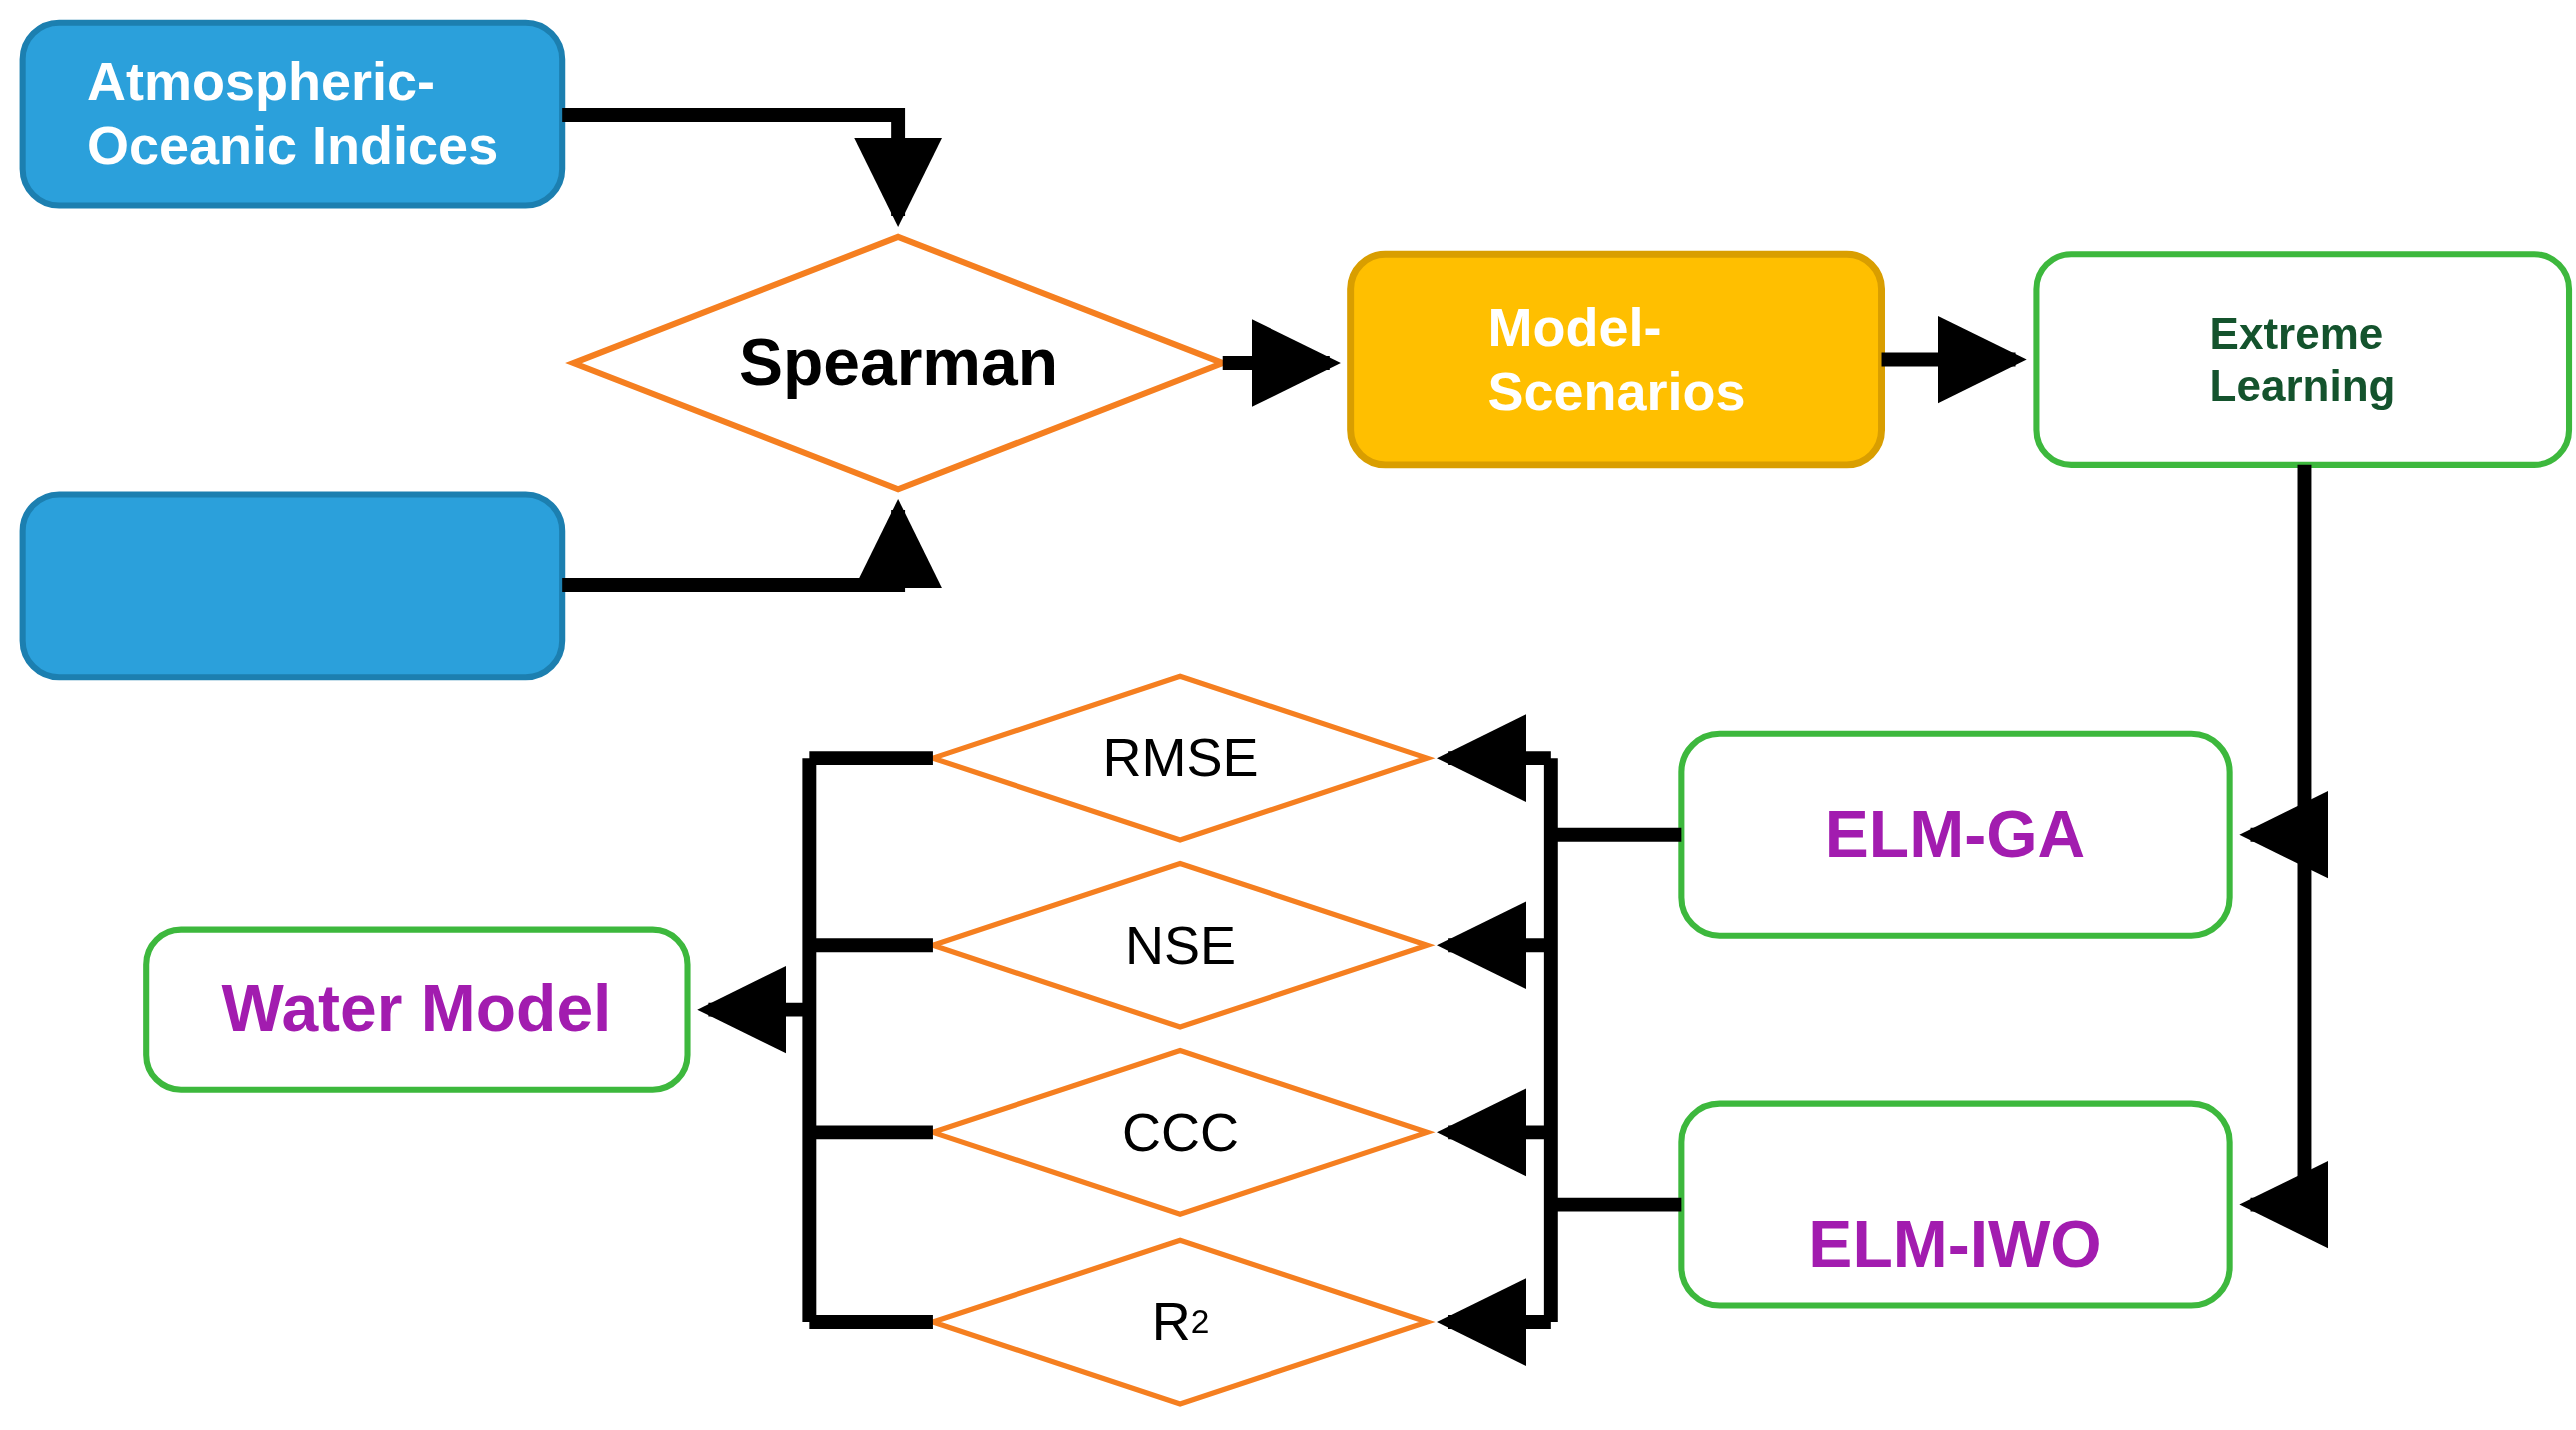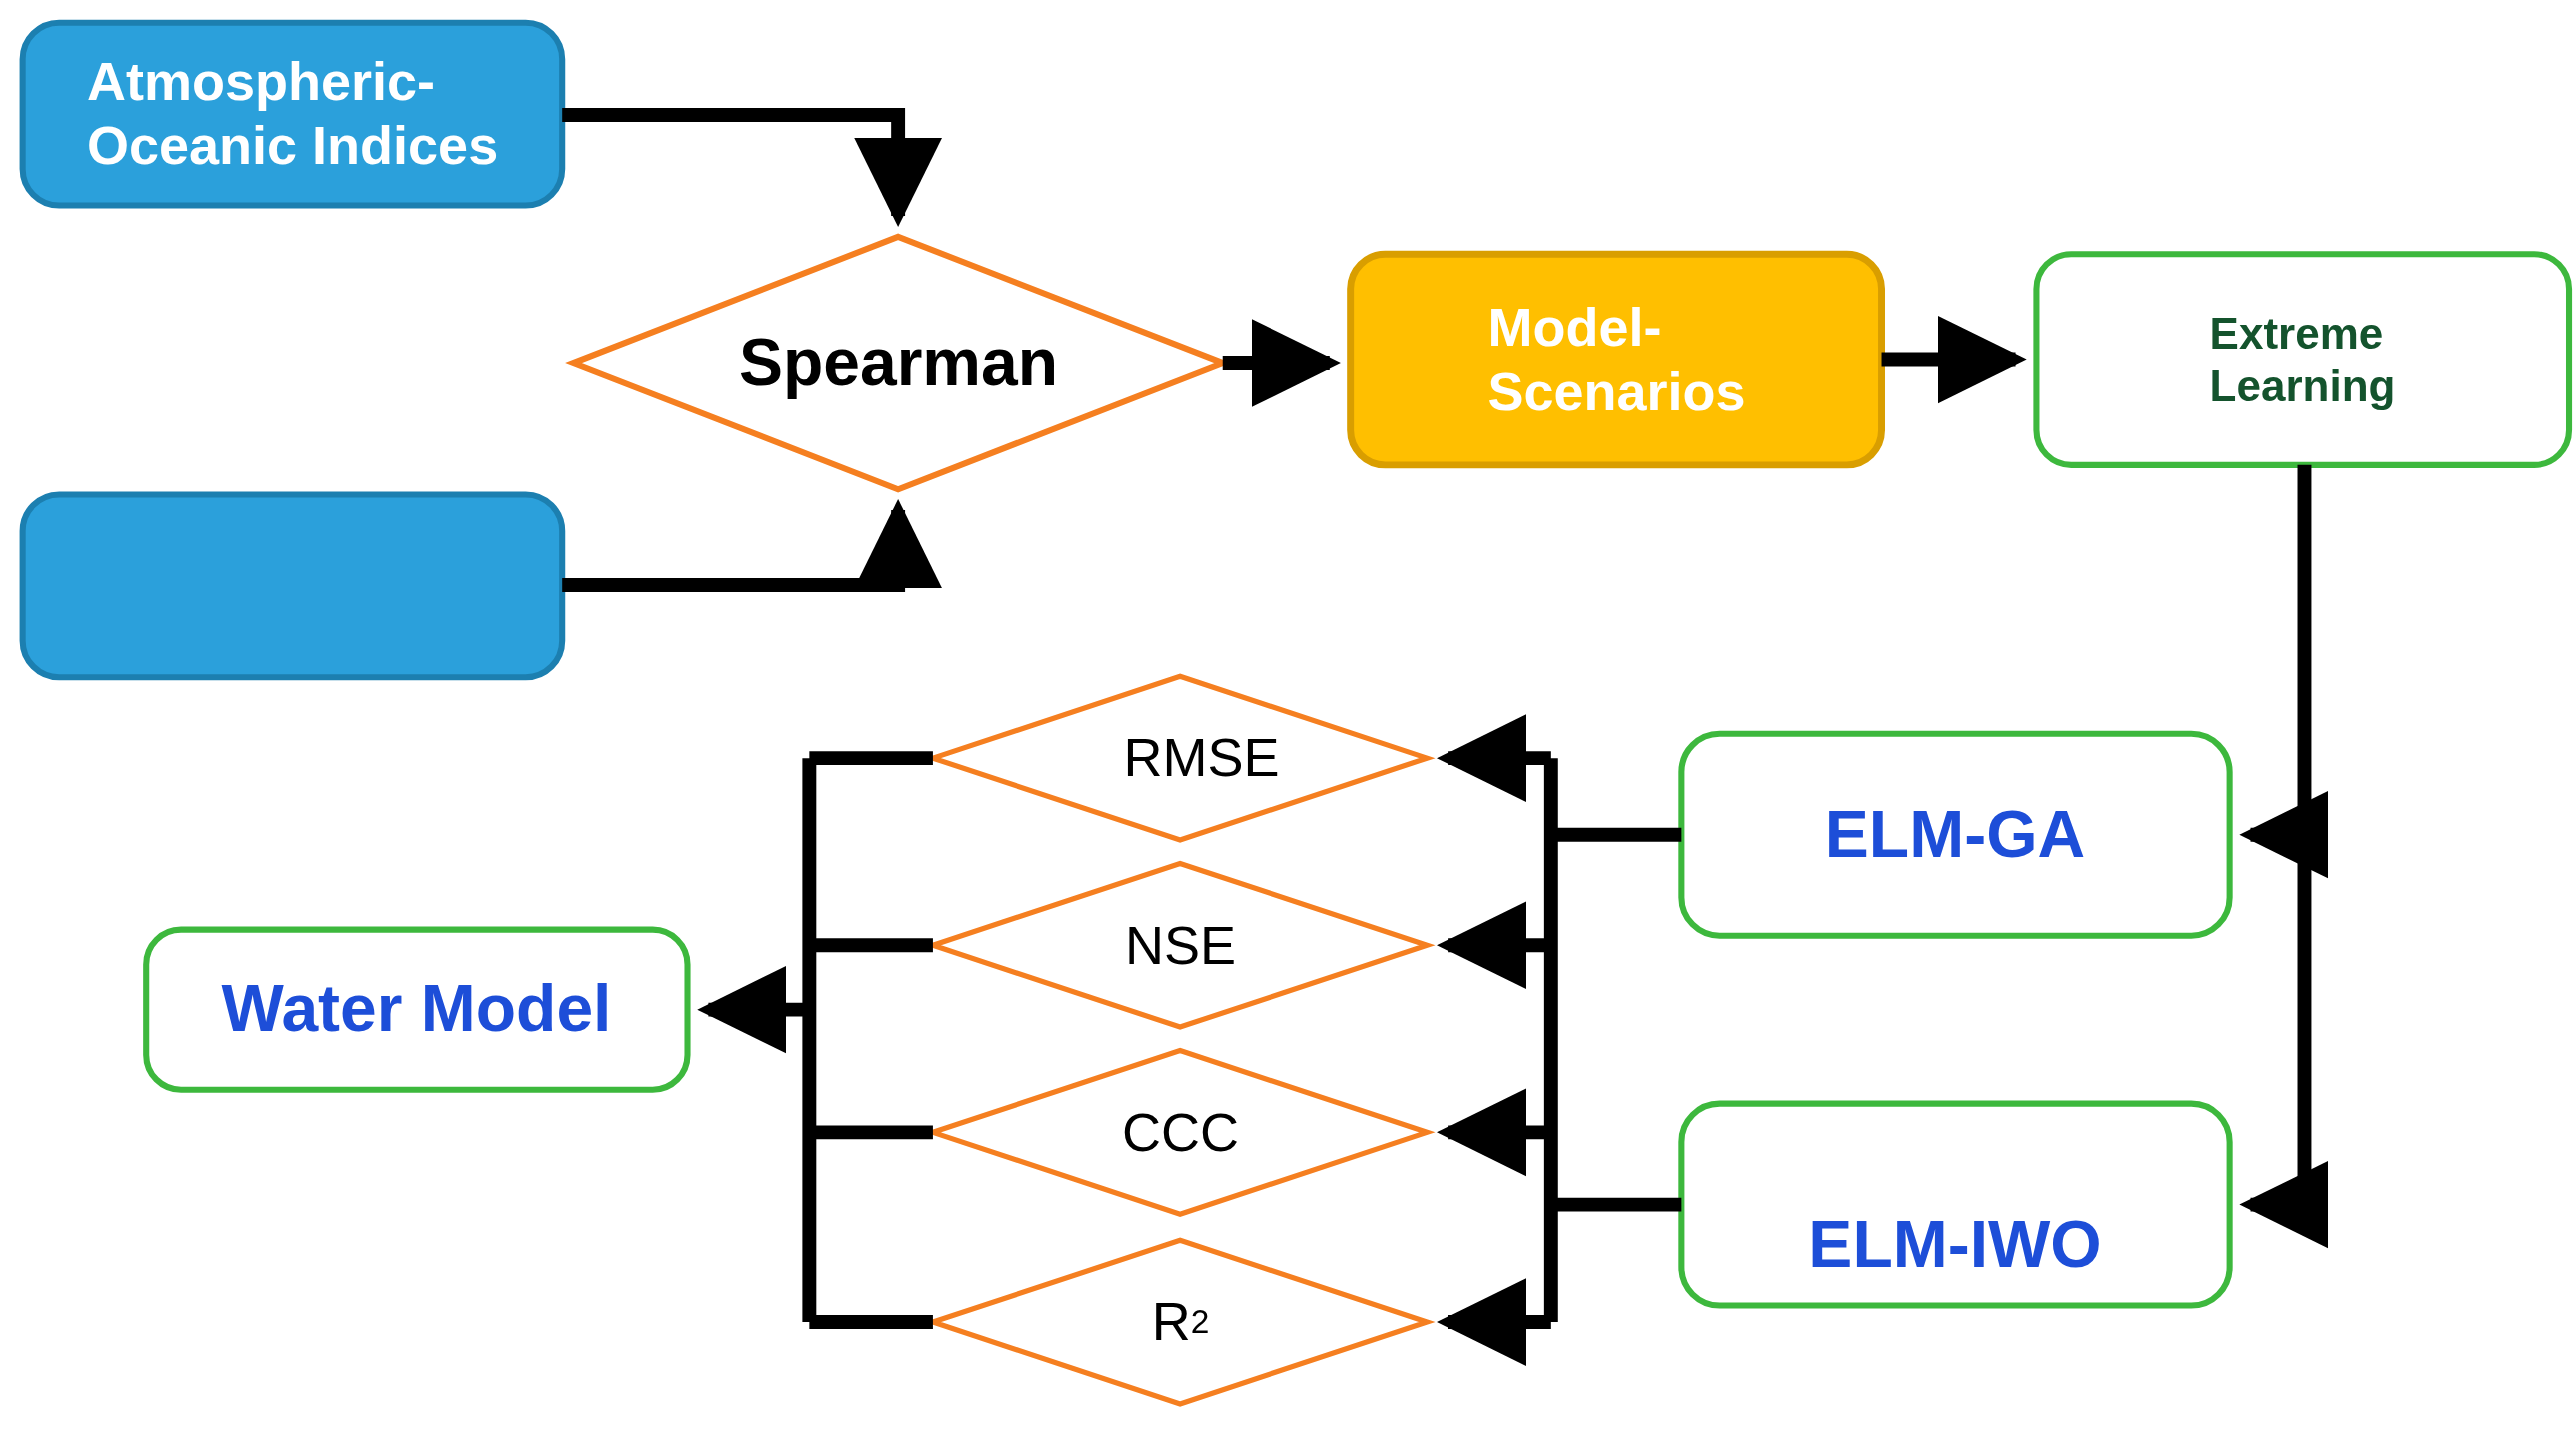--- a/index.html
+++ b/index.html
@@ -44,21 +44,21 @@
     color: #ffffff;
     font-weight: bold;
     font-size: 54px;
   }
   .lbl-green-bold {
     color: #14532d;
     font-weight: bold;
     font-size: 44px;
   }
   .lbl-green-big {
-    color: #1d4ed8;
+    color: #a21caf;
     font-weight: bold;
     font-size: 66px;
   }
   .lbl-diamond-bold {
     color: #000000;
     font-weight: bold;
     font-size: 66px;
   }
   .lbl-diamond {
     color: #000000;
@@ -151,21 +151,21 @@
 
   <div class="node-label lbl-green-bold" style="left:2036px; top:254px; width:533px; height:211px;">Extreme
 Learning</div>
 
   <div class="node-label lbl-green-big" style="left:1681px; top:734px; width:548px; height:202px;">ELM-GA</div>
 
   <div class="node-label lbl-green-big" style="left:1681px; top:1144px; width:548px; height:202px;">ELM-IWO</div>
 
   <div class="node-label lbl-green-big" style="left:146px; top:929px; width:541px; height:160px;">Water Model</div>
 
-  <div class="node-label lbl-diamond" style="left:1010px; top:714px; width:383px; height:87px;">RMSE</div>
+  <div class="node-label lbl-diamond" style="left:989px; top:714px; width:383px; height:87px;">RMSE</div>
 
   <div class="node-label lbl-diamond" style="left:989px; top:902px; width:383px; height:87px;">NSE</div>
 
   <div class="node-label lbl-diamond" style="left:989px; top:1089px; width:383px; height:87px;">CCC</div>
 
   <div class="node-label lbl-diamond" style="left:989px; top:1278px; width:383px; height:87px;"><span>R</span><span class="sup">2</span></div>
 
 </div>
 
 

